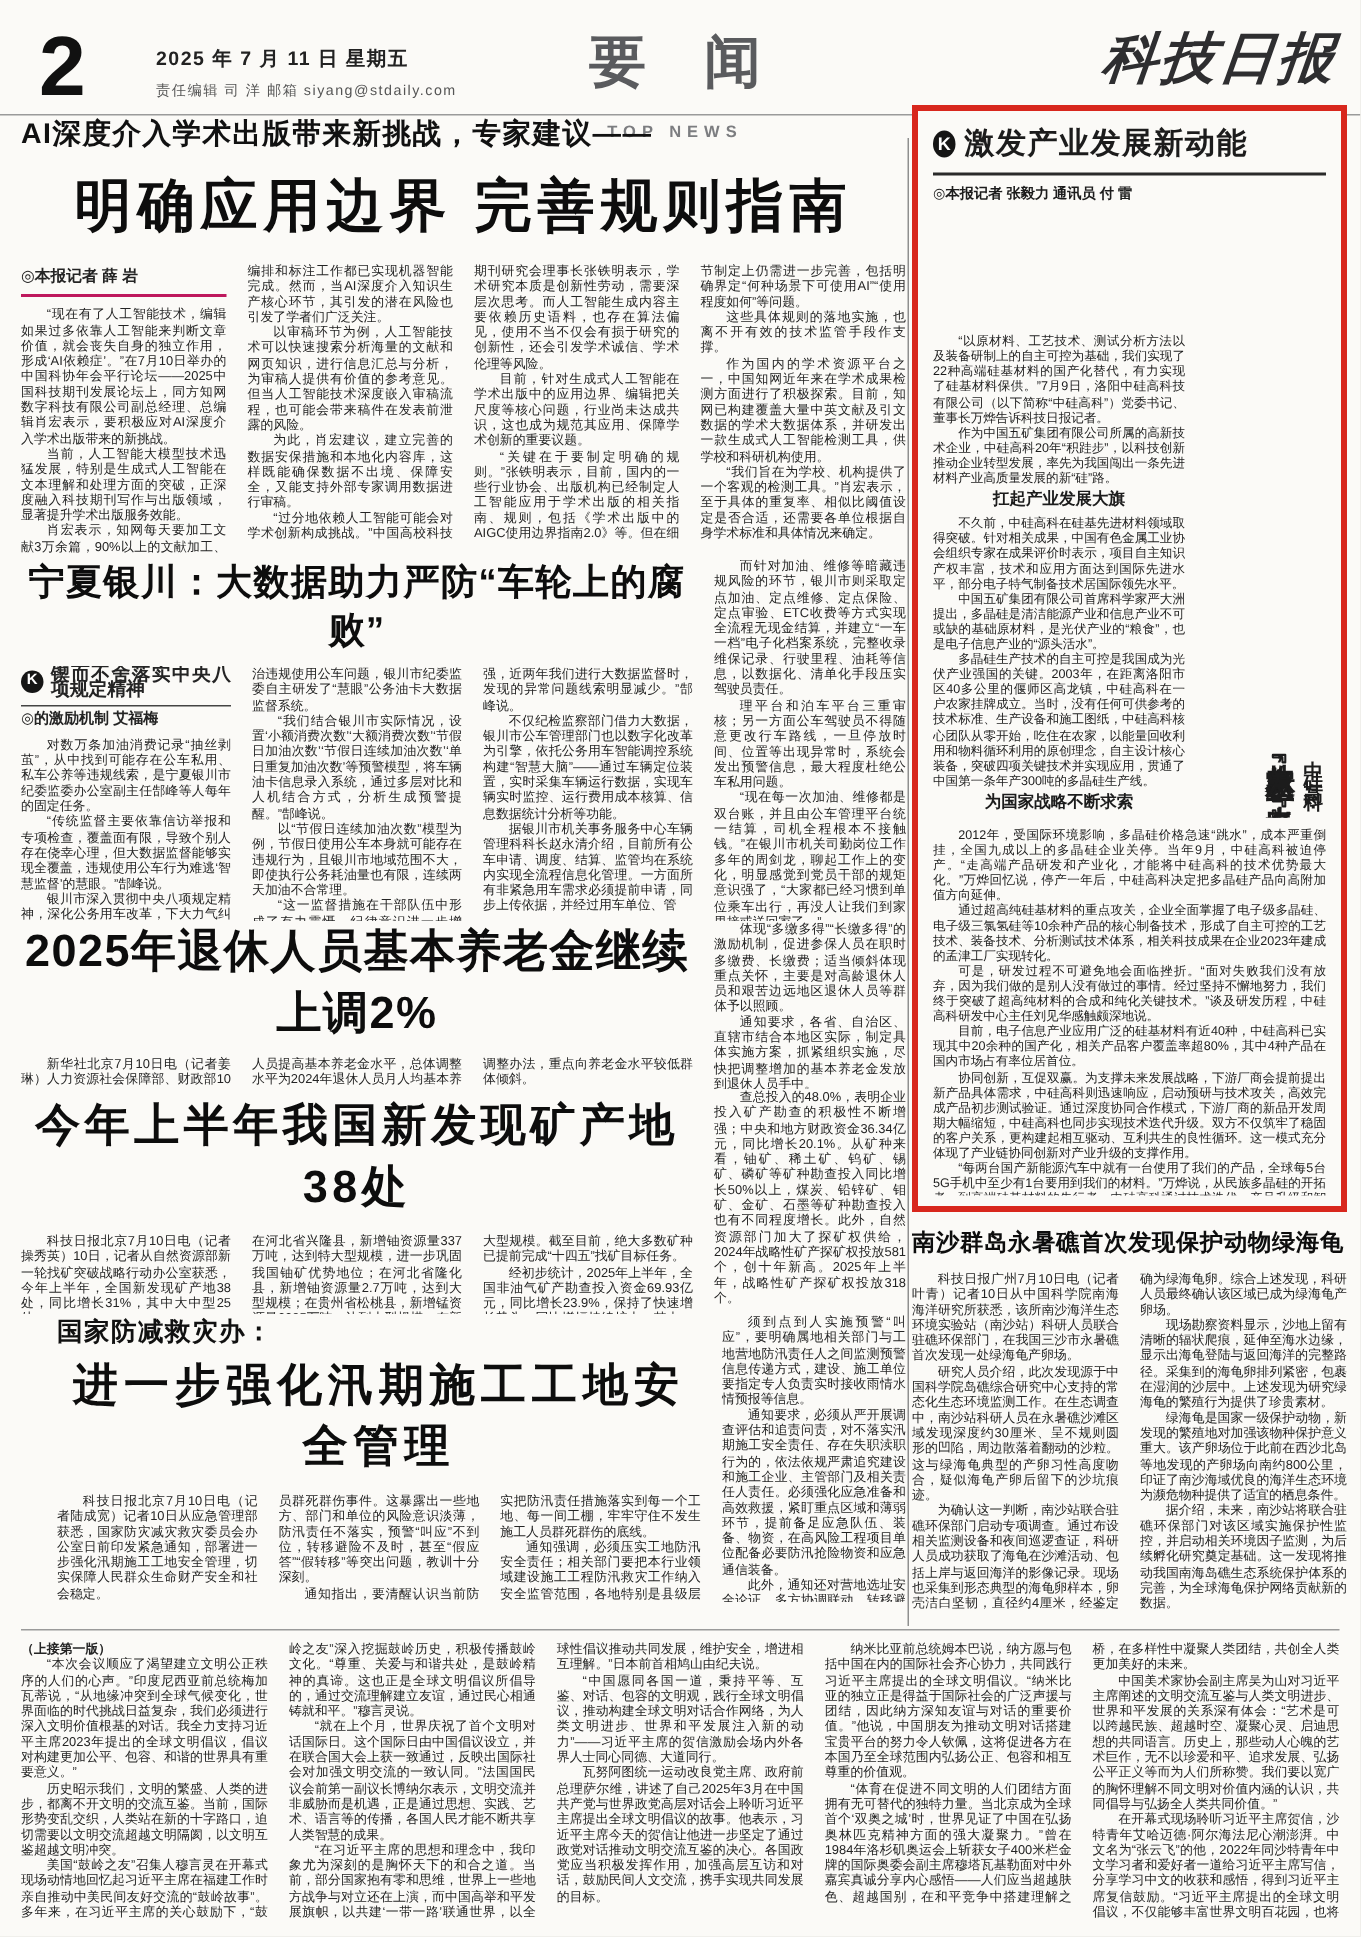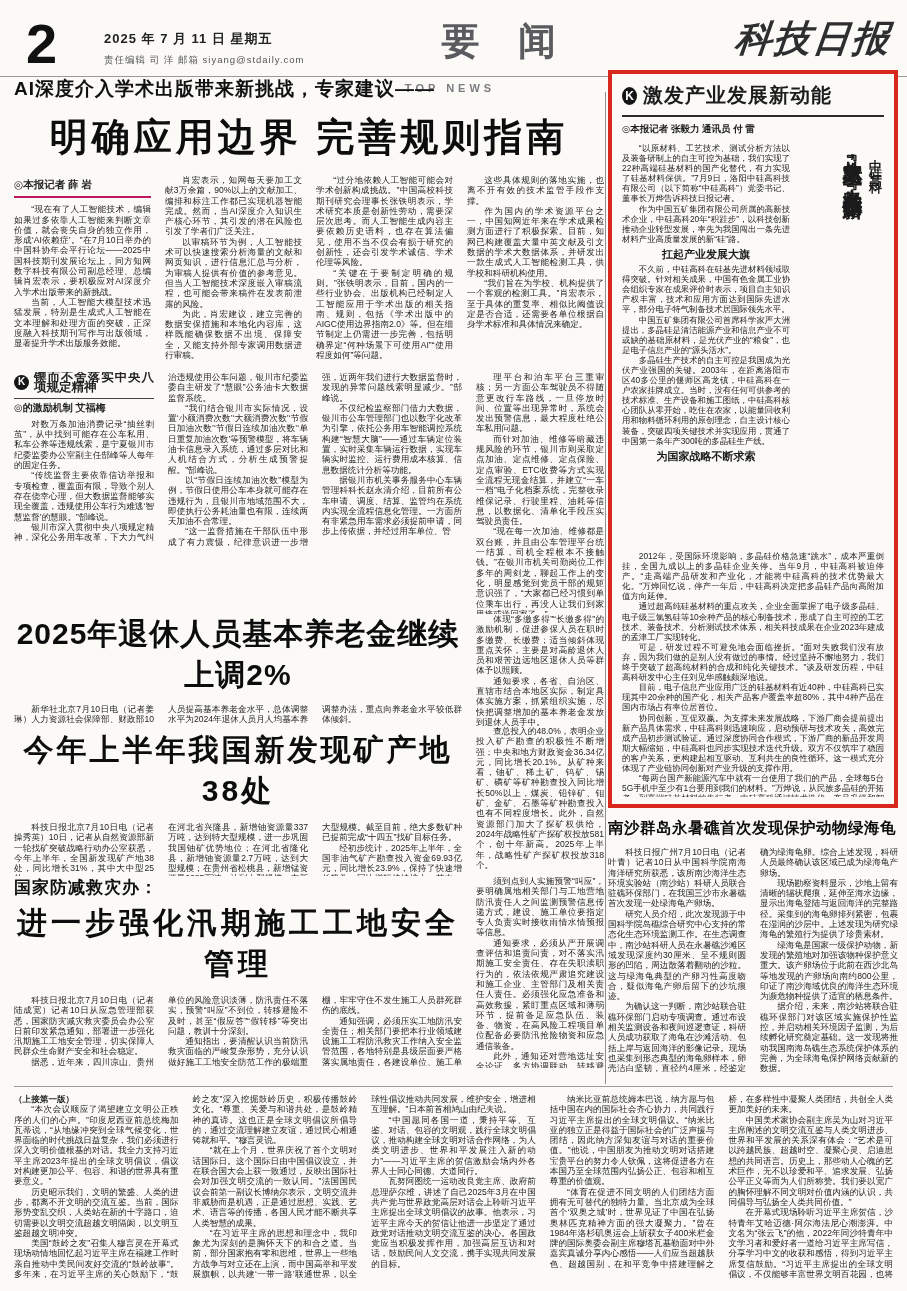--- a/index.html
+++ b/index.html
@@ -6,21 +6,21 @@
   .page{position:relative;width:907px;height:1291px;background:#fbfaf7;overflow:hidden;
         font-family:"Liberation Sans","DejaVu Sans",sans-serif;color:#1c1c1c;}
   
   .hdr{position:absolute;left:0;top:0;width:100%;height:90px;}
   .hdr-rule{position:absolute;left:0;top:76px;width:100%;height:1px;background:#9a9a9a;}
   .pagenum{position:absolute;left:26px;top:16px;font-size:56px;font-weight:900;line-height:1;color:#111;}
   .hdr-meta{position:absolute;left:104px;top:30px;}
   .hdr-date{font-size:13px;font-weight:700;color:#222;letter-spacing:1px;}
   .hdr-ed{margin-top:6px;font-size:9.5px;color:#555;letter-spacing:1px;}
   .hdr-center{position:absolute;left:330px;top:16px;width:240px;text-align:center;}
-  .sec-cn{font-size:38px;font-weight:900;color:#5a5b5e;letter-spacing:14px;margin-left:14px;text-align:right;}
+  .sec-cn{font-size:38px;font-weight:900;color:#5a5b5e;letter-spacing:14px;margin-left:14px;}
   .sec-en{display:inline-block;background:#fbfaf7;padding:0 12px;margin-top:6px;
           font-size:11px;font-weight:700;color:#7c7d80;letter-spacing:4px;position:relative;top:9px;}
   .masthead{position:absolute;right:16px;top:14px;font-family:"DejaVu Serif","Liberation Serif",serif;
             font-style:italic;font-weight:900;font-size:37px;color:#2e2e30;transform:skewX(-6deg);letter-spacing:2px;}
   
   .left-col{position:absolute;left:14px;top:76px;width:590px;}
   .v-divider{position:absolute;left:605px;top:92px;width:1px;height:992px;background:#8f8f8f;}
   .h-divider{position:absolute;left:14px;top:1086px;width:879px;height:1px;background:#9a9a9a;}
   .kicker{font-size:19px;font-weight:800;letter-spacing:1px;color:#111;}
   .big-headline{font-size:38px;font-weight:900;letter-spacing:4px;text-align:center;color:#0d0d0d;margin:10px 0 12px 0;}
@@ -40,21 +40,21 @@
                border-bottom:1.5px solid #444;padding-bottom:5px;margin-bottom:4px;break-inside:avoid;}
   .klogo{display:inline-flex;width:15px;height:15px;border-radius:50%;background:#151515;color:#fff;
          font-weight:900;font-size:10px;align-items:center;justify-content:center;flex:0 0 15px;}
   .sub-byline{font-size:10px;font-weight:700;margin:2px 0 6px 0;text-indent:0;break-inside:avoid;}
   
   .red-box{position:absolute;left:608px;top:70px;width:290px;height:738px;box-sizing:border-box;
            border:4px solid #d8271d;background:#fbfaf7;padding:8px 10px;}
   .rb-head{display:flex;align-items:center;gap:6px;border-bottom:2px solid #2a2a2a;padding-bottom:6px;}
   .rb-title{font-size:20px;font-weight:900;letter-spacing:1px;}
   .rb-byline{font-size:9.5px;font-weight:700;margin:6px 0 7px 0;}
-  .rb-flex{display:flex;height:402px;overflow:hidden;}
+  .rb-flex{display:flex;height:402px;overflow:hidden;align-items:flex-end;}
   .rb-left{flex:1;font-size:8.4px;line-height:10.1px;text-align:justify;overflow:hidden;}
   .vtitle{width:90px;writing-mode:vertical-rl;text-orientation:upright;overflow:hidden;padding-left:4px;}
   .vt-small{display:block;font-size:13px;font-weight:800;letter-spacing:7px;padding-top:6px;}
   .vt-big{display:block;font-size:20px;font-weight:900;letter-spacing:1px;line-height:26px;padding-top:2px;}
   .rb-part2{margin-top:6px;font-size:8.4px;line-height:10.1px;text-align:justify;height:246px;overflow:hidden;}
   .rb-sub{font-size:11px;font-weight:900;text-align:center;text-indent:0;margin:5px 0;break-inside:avoid;}
   .turtle{position:absolute;left:608px;top:818px;width:290px;}
   .turtle-headline{font-size:15.5px;font-weight:900;letter-spacing:0.5px;white-space:nowrap;color:#0d0d0d;}
   .turtle-body{margin-top:8px;height:238px;}
   
@@ -90,51 +90,53 @@
       <div class="big-headline">明确应用边界 完善规则指南</div>
       <div class="art-body cols4" style="height:200px;">
         <div class="byline-block">◎本报记者 薛 岩</div>
         <div>
             <p class="para">“现在有了人工智能技术，编辑如果过多依靠人工智能来判断文章价值，就会丧失自身的独立作用，形成‘AI依赖症’。”在7月10日举办的中国科协年会平行论坛——2025中国科技期刊发展论坛上，同方知网数字科技有限公司副总经理、总编辑肖宏表示，要积极应对AI深度介入学术出版带来的新挑战。</p>
             <p class="para">当前，人工智能大模型技术迅猛发展，特别是生成式人工智能在文本理解和处理方面的突破，正深度融入科技期刊写作与出版领域，显著提升学术出版服务效能。</p>
             <p class="para">肖宏表示，知网每天要加工文献3万余篇，90%以上的文献加工、编排和标注工作都已实现机器智能完成。然而，当AI深度介入知识生产核心环节，其引发的潜在风险也引发了学者们广泛关注。</p>
             <p class="para">以审稿环节为例，人工智能技术可以快速搜索分析海量的文献和网页知识，进行信息汇总与分析，为审稿人提供有价值的参考意见。但当人工智能技术深度嵌入审稿流程，也可能会带来稿件在发表前泄露的风险。</p>
             <p class="para">为此，肖宏建议，建立完善的数据安保措施和本地化内容库，这样既能确保数据不出境、保障安全，又能支持外部专家调用数据进行审稿。</p>
             <p class="para">“过分地依赖人工智能可能会对学术创新构成挑战。”中国高校科技期刊研究会理事长张铁明表示，学术研究本质是创新性劳动，需要深层次思考。而人工智能生成内容主要依赖历史语料，也存在算法偏见，使用不当不仅会有损于研究的创新性，还会引发学术诚信、学术伦理等风险。</p>
+            <p class="para">目前，针对生成式人工智能在学术出版中的应用边界、编辑把关尺度等核心问题，行业尚未达成共识，这也成为规范其应用、保障学术创新的重要议题。</p>
             <p class="para">“关键在于要制定明确的规则。”张铁明表示，目前，国内的一些行业协会、出版机构已经制定人工智能应用于学术出版的相关指南、规则，包括《学术出版中的AIGC使用边界指南2.0》等。但在细节制定上仍需进一步完善，包括明确界定“何种场景下可使用AI”“使用程度如何”等问题。</p>
             <p class="para">这些具体规则的落地实施，也离不开有效的技术监管手段作支撑。</p>
             <p class="para">作为国内的学术资源平台之一，中国知网近年来在学术成果检测方面进行了积极探索。目前，知网已构建覆盖大量中英文献及引文数据的学术大数据体系，并研发出一款生成式人工智能检测工具，供学校和科研机构使用。</p>
             <p class="para">“我们旨在为学校、机构提供了一个客观的检测工具。”肖宏表示，至于具体的重复率、相似比阈值设定是否合适，还需要各单位根据自身学术标准和具体情况来确定。</p>
           </div>
       </div>
     </section>
 
     <section class="flexart" style="height:242px;overflow:hidden;">
       <div class="flex-main">
+        <div class="mid-headline" style="font-size:24px;margin-bottom:8px;">宁夏银川：大数据助力严防“车轮上的腐败”</div>
         <div class="art-body cols3" style="height:182px;">
           <div class="brand-plate">
             <span class="klogo">K</span>
             <span>锲而不舍落实中央八项规定精神</span>
           </div>
           <div class="sub-byline">◎的激励机制 艾福梅</div>
           <div>
               <p class="para">对数万条加油消费记录“抽丝剥茧”，从中找到可能存在公车私用、私车公养等违规线索，是宁夏银川市纪委监委办公室副主任郜峰等人每年的固定任务。</p>
               <p class="para">“传统监督主要依靠信访举报和专项检查，覆盖面有限，导致个别人存在侥幸心理，但大数据监督能够实现全覆盖，违规使用公车行为难逃‘智慧监督’的慧眼。”郜峰说。</p>
               <p class="para">银川市深入贯彻中央八项规定精神，深化公务用车改革，下大力气纠治违规使用公车问题，银川市纪委监委自主研发了“慧眼”公务油卡大数据监督系统。</p>
               <p class="para">“我们结合银川市实际情况，设置‘小额消费次数’‘大额消费次数’‘节假日加油次数’‘节假日连续加油次数’‘单日重复加油次数’等预警模型，将车辆油卡信息录入系统，通过多层对比和人机结合方式，分析生成预警提醒。”郜峰说。</p>
               <p class="para">以“节假日连续加油次数”模型为例，节假日使用公车本身就可能存在违规行为，且银川市地域范围不大，即使执行公务耗油量也有限，连续两天加油不合常理。</p>
               <p class="para">“这一监督措施在干部队伍中形成了有力震慑，纪律意识进一步增强，近两年我们进行大数据监督时，发现的异常问题线索明显减少。”郜峰说。</p>
               <p class="para">不仅纪检监察部门借力大数据，银川市公车管理部门也以数字化改革为引擎，依托公务用车智能调控系统构建“智慧大脑”——通过车辆定位装置，实时采集车辆运行数据，实现车辆实时监控、运行费用成本核算、信息数据统计分析等功能。</p>
               <p class="para">据银川市机关事务服务中心车辆管理科科长赵永清介绍，目前所有公车申请、调度、结算、监管均在系统内实现全流程信息化管理。一方面所有非紧急用车需求必须提前申请，同步上传依据，并经过用车单位、管</p>
             </div>
         </div>
       </div>
       <div class="aside">
+          <p class="para">而针对加油、维修等暗藏违规风险的环节，银川市则采取定点加油、定点维修、定点保险、定点审验、ETC收费等方式实现全流程无现金结算，并建立“一车一档”电子化档案系统，完整收录维保记录、行驶里程、油耗等信息，以数据化、清单化手段压实驾驶员责任。</p>
           <p class="para">理平台和泊车平台三重审核；另一方面公车驾驶员不得随意更改行车路线，一旦停放时间、位置等出现异常时，系统会发出预警信息，最大程度杜绝公车私用问题。</p>
-          <p class="para">而针对加油、维修等暗藏违规风险的环节，银川市则采取定点加油、定点维修、定点保险、定点审验、ETC收费等方式实现全流程无现金结算，并建立“一车一档”电子化档案系统，完整收录维保记录、行驶里程、油耗等信息，以数据化、清单化手段压实驾驶员责任。</p>
           <p class="para">“现在每一次加油、维修都是双台账，并且由公车管理平台统一结算，司机全程根本不接触钱。”在银川市机关司勤岗位工作多年的周剑龙，聊起工作上的变化，明显感觉到党员干部的规矩意识强了，“大家都已经习惯到单位乘车出行，再没人让我们到家里接或送回家了。”</p>
         </div>
     </section>
 
     <section class="flexart" style="height:112px;overflow:hidden;">
       <div class="flex-main">
         <div class="mid-headline" style="margin-bottom:8px;">2025年退休人员基本养老金继续上调2%</div>
         <div class="art-body cols3" style="height:64px;">
             <p class="para">新华社北京7月10日电（记者姜琳）人力资源社会保障部、财政部10日发布关于2025年调整退休人员基本养老金的通知，明确从2025年1月1日起，为2024年底前已按规定办理退休手续并按月领取基本养老金的退休人员提高基本养老金水平，总体调整水平为2024年退休人员月人均基本养老金的2%。</p>
             <p class="para">据介绍，此次调整继续采取定额调整、挂钩调整与适当倾斜相结合的调整办法，重点向养老金水平较低群体倾斜。</p>
@@ -154,21 +156,21 @@
             <p class="para">科技日报北京7月10日电（记者操秀英）10日，记者从自然资源部新一轮找矿突破战略行动办公室获悉，今年上半年，全国新发现矿产地38处，同比增长31%，其中大中型25处。</p>
             <p class="para">重要矿种找矿取得重大突破：在黑龙江省发现全省首个特大型铀矿；在河北省兴隆县，新增铀资源量337万吨，达到特大型规模，进一步巩固我国铀矿优势地位；在河北省隆化县，新增铀资源量2.7万吨，达到大型规模；在贵州省松桃县，新增锰资源量2285万吨，达到大型规模；在新疆维吾尔自治区特克斯县，新增金资源量81吨，累计查明近百吨，达到超大型规模。截至目前，绝大多数矿种已提前完成“十四五”找矿目标任务。</p>
             <p class="para">经初步统计，2025年上半年，全国非油气矿产勘查投入资金69.93亿元，同比增长23.9%，保持了快速增长势头，同比增幅持续扩大。其中，社会资金33.59亿元，同比增长28.2%，占矿产勘</p>
           </div>
       </div>
       <div class="aside">
           <p class="para">查总投入的48.0%，表明企业投入矿产勘查的积极性不断增强；中央和地方财政资金36.34亿元，同比增长20.1%。从矿种来看，铀矿、稀土矿、钨矿、锡矿、磷矿等矿种勘查投入同比增长50%以上，煤炭、铅锌矿、钼矿、金矿、石墨等矿种勘查投入也有不同程度增长。此外，自然资源部门加大了探矿权供给，2024年战略性矿产探矿权投放581个，创十年新高。2025年上半年，战略性矿产探矿权投放318个。</p>
         </div>
     </section>
 
-    <section class="flexart" style="height:192px;overflow:hidden;">
+    <section class="flexart" style="height:192px;overflow:hidden;margin-left:24px;">
       <div class="flex-main">
         <div class="kicker" style="font-size:17px;">国家防减救灾办：</div>
         <div class="mid-headline" style="letter-spacing:4px;margin:4px 0 10px 0;">进一步强化汛期施工工地安全管理</div>
         <div class="art-body cols3" style="height:128px;">
             <p class="para">科技日报北京7月10日电（记者陆成宽）记者10日从应急管理部获悉，国家防灾减灾救灾委员会办公室日前印发紧急通知，部署进一步强化汛期施工工地安全管理，切实保障人民群众生命财产安全和社会稳定。</p>
             <p class="para">据悉，近年来，四川凉山、贵州毕节等地施工工地遭遇洪涝地质灾害，造成重大人员伤亡；近期，河南南阳、甘肃白银等地发生局地暴雨洪涝造成野外建设工程施工人员群死群伤事件。这暴露出一些地方、部门和单位的风险意识淡薄，防汛责任不落实，预警“叫应”不到位，转移避险不及时，甚至“假应答”“假转移”等突出问题，教训十分深刻。</p>
             <p class="para">通知指出，要清醒认识当前防汛救灾面临的严峻复杂形势，充分认识做好施工工地安全防范工作的极端重要性，坚持人民至上、生命至上，坚决克服麻痹思想和侥幸心态，以“时时放心不下”的责任感切实把防汛责任措施落实到每一个工地、每一间工棚，牢牢守住不发生施工人员群死群伤的底线。</p>
             <p class="para">通知强调，必须压实工地防汛安全责任；相关部门要把本行业领域建设施工工程防汛救灾工作纳入安全监管范围，各地特别是县级层面要严格落实属地责任，各建设单位、施工单位要建全企业内部从上到下直至项目部、施工班组的防汛责任体制。必须全面排查整治安全隐患，各地要立即组织开展一次野外施工工程汛期安全隐患大检查，必</p>
           </div>
       </div>

